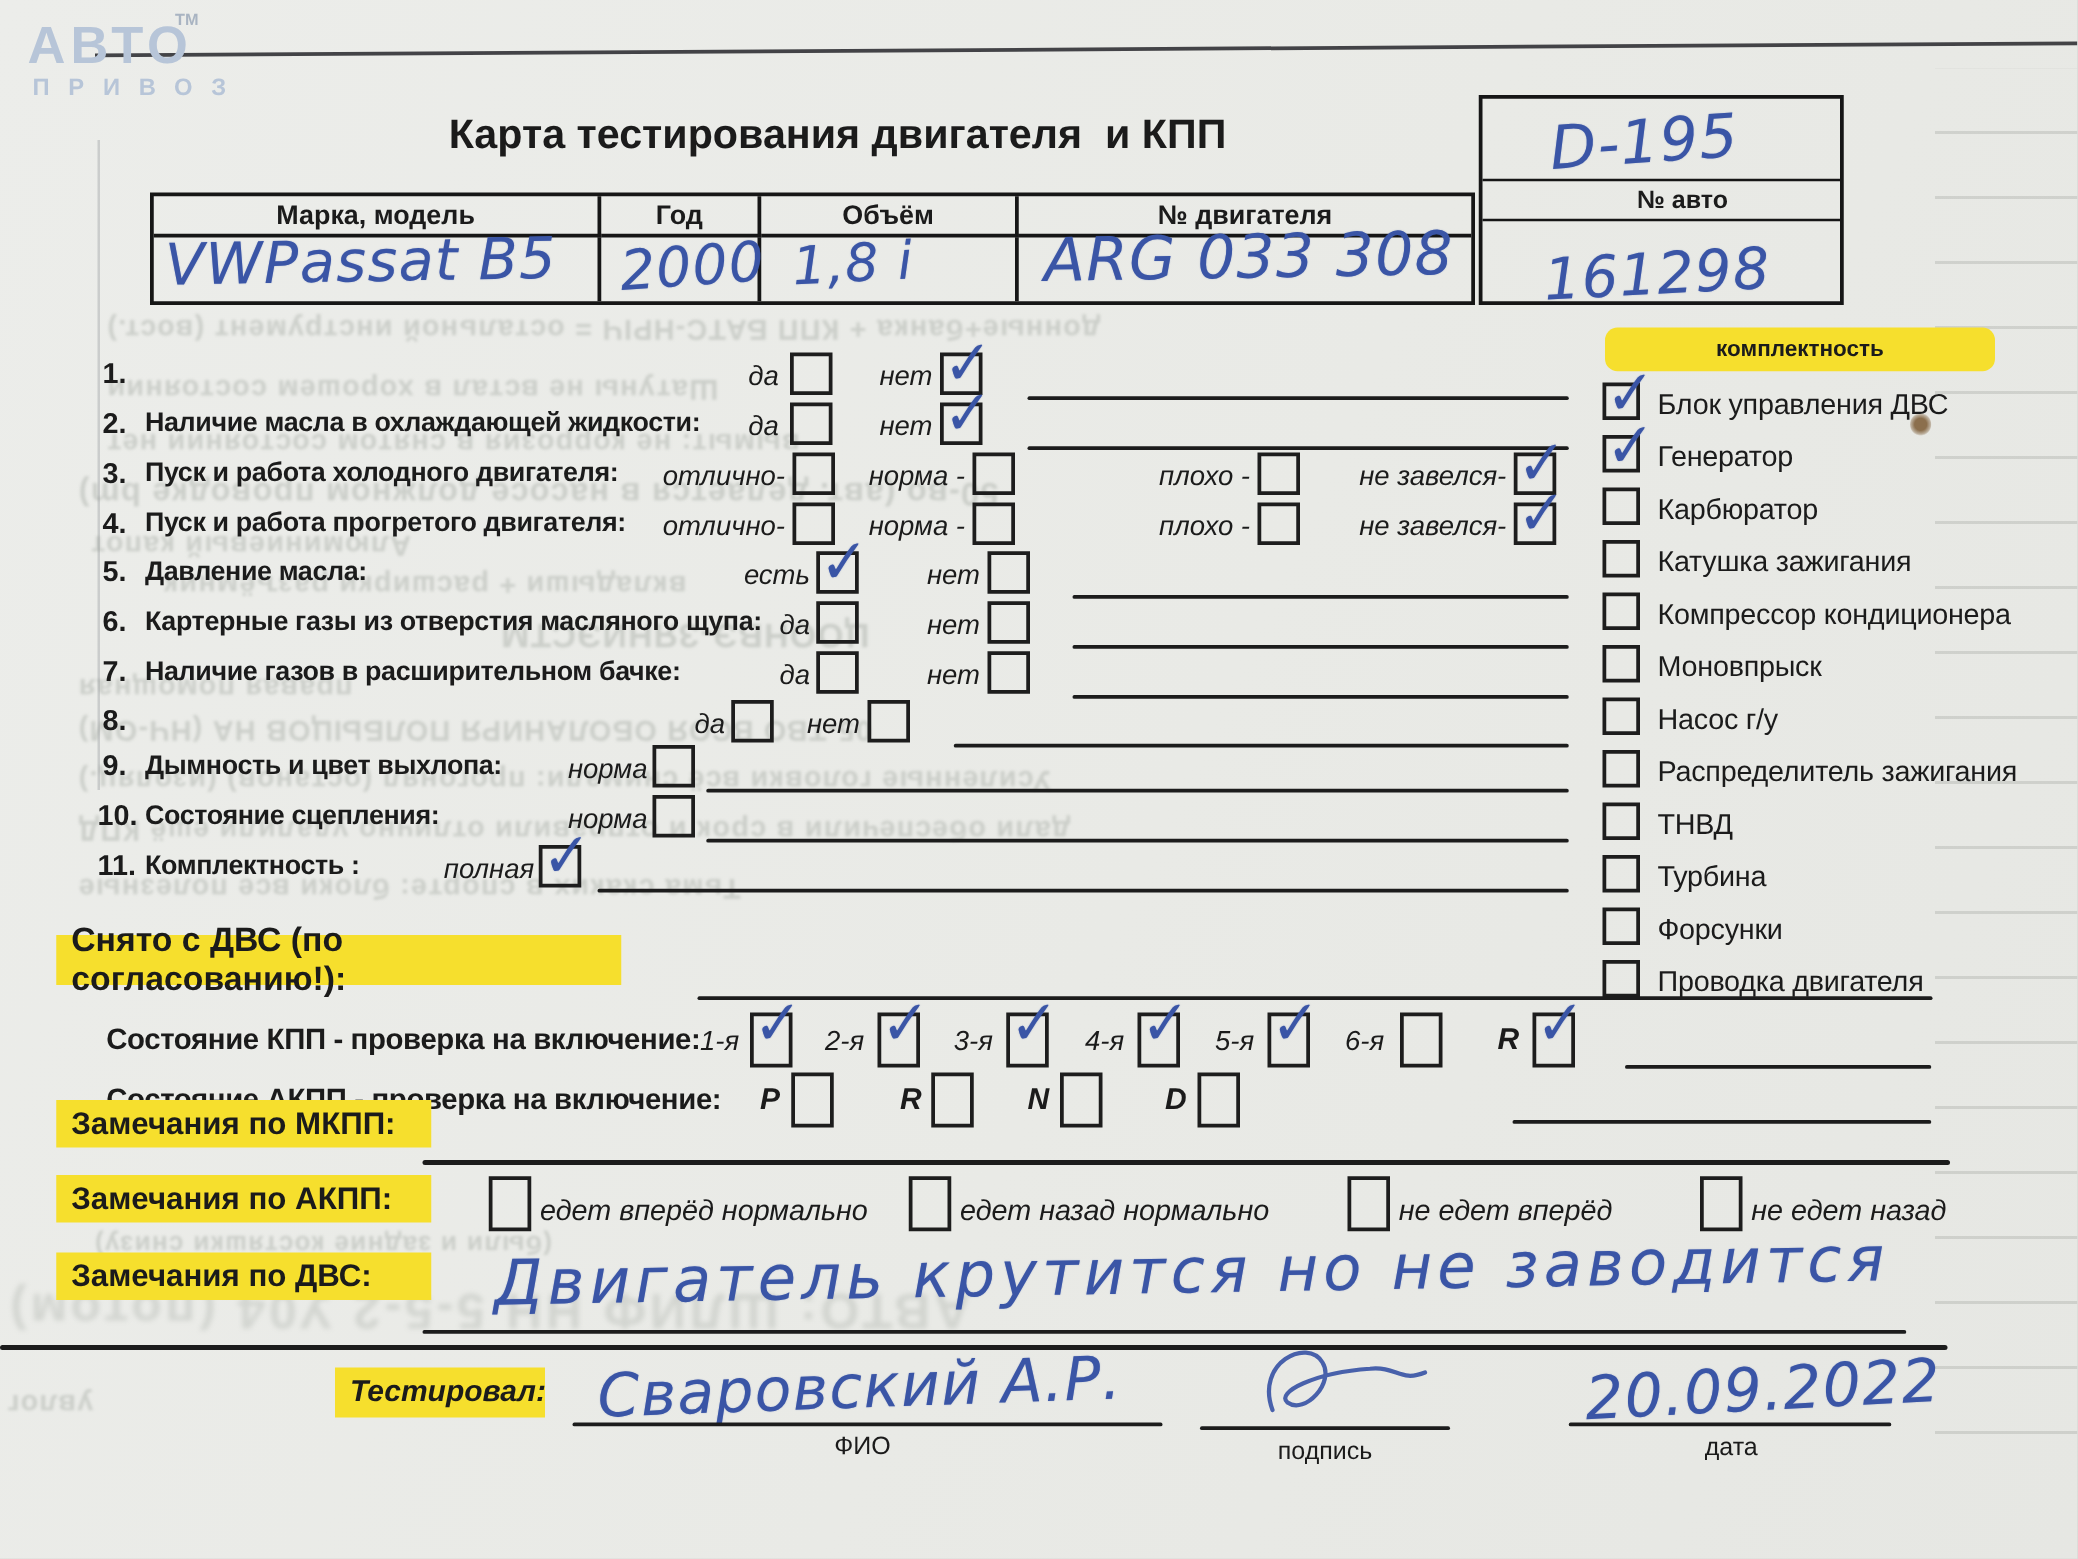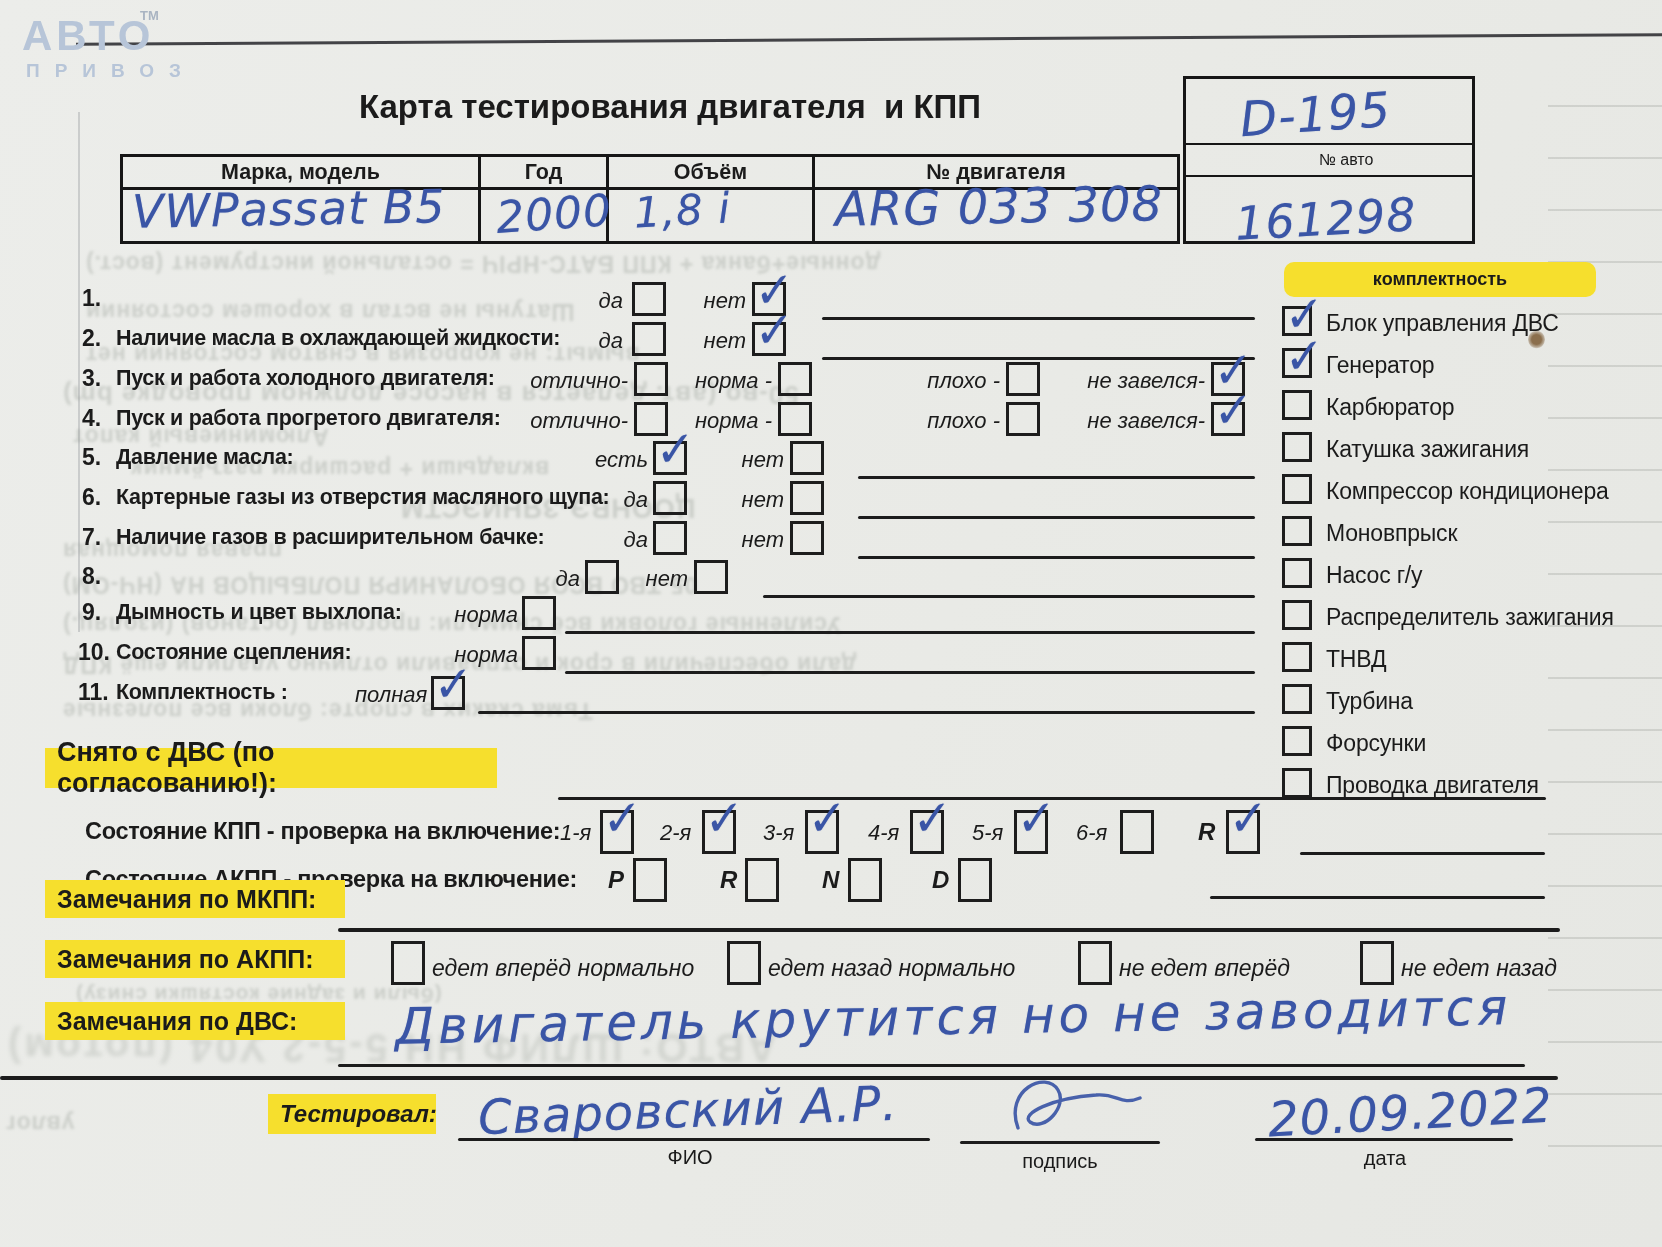--- a/index.html
+++ b/index.html
@@ -51,21 +51,21 @@
   .vtable{position:absolute;left:120px;top:154px;width:1060px;height:90px;border:3px solid #161616;
         box-sizing:border-box;display:grid;grid-template-columns:358px 128px 206px 1fr;grid-template-rows:33px 1fr;}
   .vtable .hc{border-bottom:3px solid #161616;display:flex;align-items:center;justify-content:center;
         font-weight:bold;font-size:21.5px;}
   .vtable .bc{}
   .vtable .br{border-right:3px solid #161616;}
   
   .plate{position:absolute;left:1183px;top:76px;width:292px;height:168px;border:3px solid #161616;
         box-sizing:border-box;display:grid;grid-template-rows:64px 32px 31px 1fr;}
   .plate .r2{border-top:2.5px solid #161616;display:flex;align-items:center;justify-content:center;
-        font-weight:normal;font-size:16px;padding-left:34px;}
+        font-weight:bold;font-size:20px;padding-left:34px;}
   .plate .r3{border-top:2px solid #161616;background:#f2da25;display:flex;align-items:center;
         justify-content:center;font-weight:bold;font-size:21px;}
   .plate .r4{border-top:2px solid #161616;}
   
   .gear-lbl{position:absolute;font-size:22px;font-style:italic;}
   .gear-lbl.b{font-weight:bold;}
   .sec-lbl{position:absolute;font-weight:bold;font-size:23.5px;letter-spacing:-0.3px;}
   .small-lbl{position:absolute;font-size:20px;text-align:center;}
   .akpp-opt-lbl{position:absolute;font-size:23px;font-style:italic;white-space:nowrap;}
 </style>

